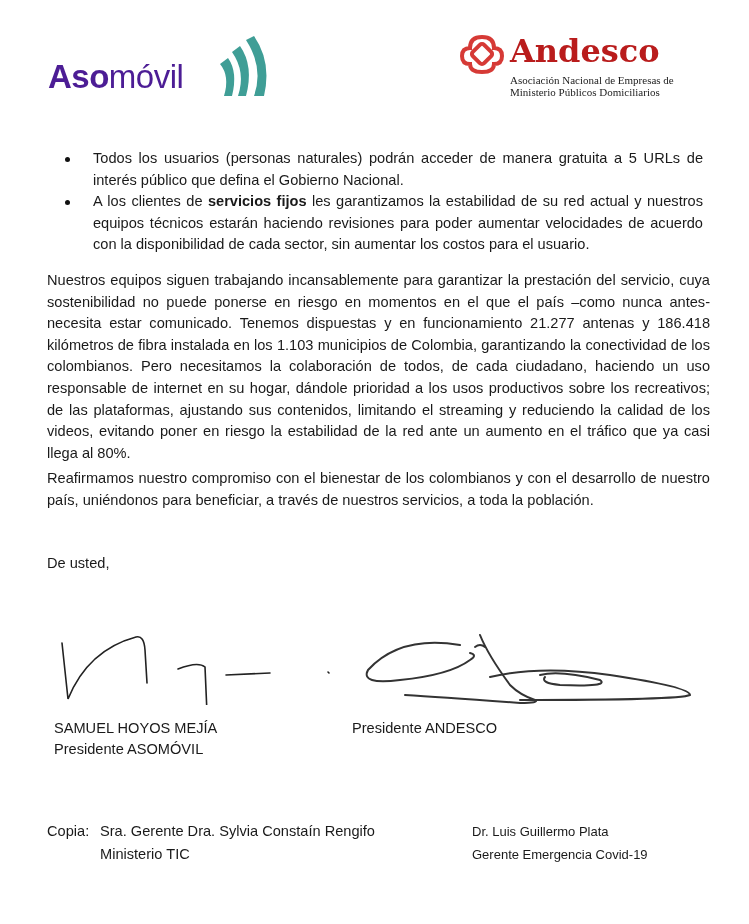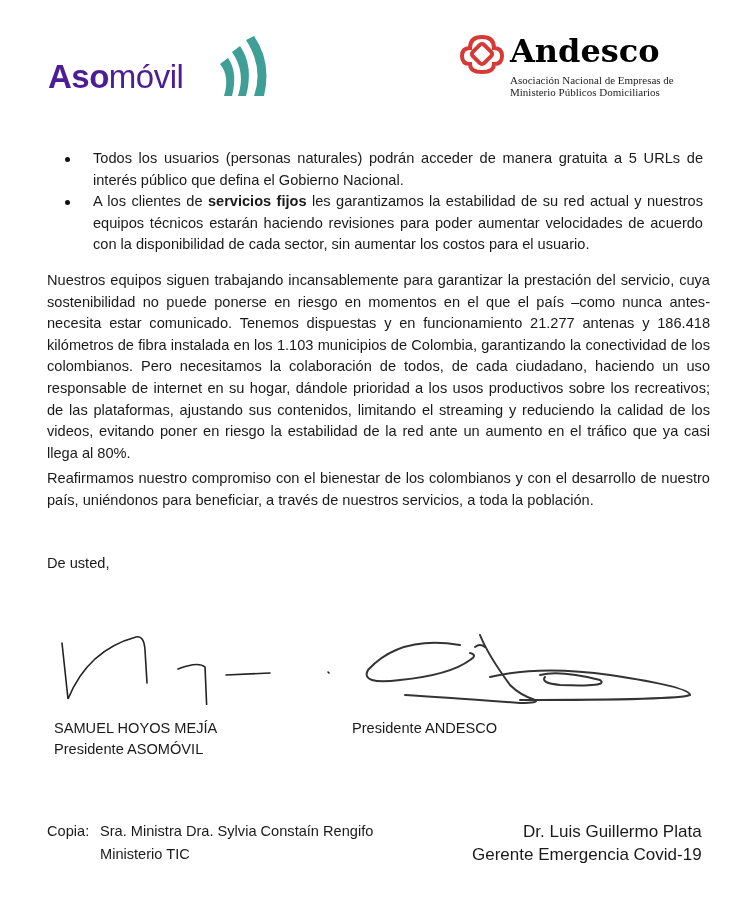--- a/index.html
+++ b/index.html
@@ -7,39 +7,39 @@
          font-family: "Liberation Sans", sans-serif; color: #1a1a1a; }
   .abs { position: absolute; }
   
   .asomovil-logo { left: 48px; top: 36px; width: 220px; height: 62px; }
   .asomovil-text { position: absolute; left: 0; top: 22px; font-size: 33px; letter-spacing: -0.5px; color: #4c1d95; white-space: nowrap; }
   .asomovil-text b { font-weight: 700; }
   .asomovil-text span.light { font-weight: 400; }
   .asomovil-waves { position: absolute; left: 168px; top: 0px; }
   .andesco-logo { left: 458px; top: 32px; width: 250px; height: 70px; }
   .andesco-knot { position: absolute; left: 2px; top: 2px; }
-  .andesco-name { position: absolute; left: 52px; top: 0px; font-family: "DejaVu Serif", serif; font-weight: 700; font-size: 32px; letter-spacing: 0px; color: #000000; }
+  .andesco-name { position: absolute; left: 52px; top: 0px; font-family: "DejaVu Serif", serif; font-weight: 700; font-size: 32px; letter-spacing: 0px; color: #b91c1c; }
   .andesco-sub { position: absolute; left: 52px; top: 42px; width: 195px; font-family: "Liberation Serif", serif; font-size: 11px; line-height: 12px; text-align: left; color: #222; }
 
   .doc { font-size: 14.6px; line-height: 21.6px; }
   .bullets { left: 65px; top: 148px; width: 638px; }
   .bullet { position: relative; padding-left: 28px; text-align: justify; }
   .bullet .dot { position: absolute; left: 0; top: 9px; width: 5px; height: 5px; background: #111; border-radius: 50%; }
   .para { left: 47px; width: 663px; text-align: justify; }
   .p1 { top: 270px; }
   .p2 { top: 468px; }
   .closing { left: 47px; top: 553px; }
   .sig1 { left: 58px; top: 625px; }
   .sig2 { left: 360px; top: 625px; }
   .signame { font-weight: 400; font-size: 14.6px; }
   .sigblock1 { left: 54px; top: 718px; line-height: 21px; font-size: 14.6px; }
   .sigblock2 { left: 352px; top: 718px; line-height: 21px; font-size: 14.6px; }
   .copy-label { left: 47px; top: 820px; font-size: 14.6px; line-height: 23px; }
   .copy1 { left: 100px; top: 820px; font-size: 14.6px; line-height: 23px; }
-  .copy2 { left: 472px; top: 820px; font-size: 17px; line-height: 23px; text-align: right; }
+  .copy2 { left: 472px; top: 820px; font-size: 13px; line-height: 23px; }
 </style>
 </head>
 <body>
 
 <div class="abs asomovil-logo">
   <div class="asomovil-text"><b>Aso</b><span class="light">móvil</span></div>
   <svg class="asomovil-waves" width="56" height="62" viewBox="0 0 56 62">
     <path d="M4 28 Q14 40 8 60 L16 60 Q22 36 12 22 Z" fill="#3f9e96"></path>
     <path d="M16 16 Q30 36 22 60 L30 60 Q38 30 24 10 Z" fill="#3f9e96"></path>
     <path d="M30 4 Q48 32 38 60 L48 60 Q56 26 38 0 Z" fill="#3f9e96"></path>
@@ -97,19 +97,19 @@
 <div class="abs sigblock1">
   <div class="signame">SAMUEL HOYOS MEJÍA</div>
   <div>Presidente ASOMÓVIL</div>
 </div>
 <div class="abs sigblock2">
   <div>Presidente ANDESCO</div>
 </div>
 
 <div class="abs copy-label">Copia:</div>
 <div class="abs copy1">
-  <div>Sra. Ministra Dra. Sylvia Constaín Rengifo</div>
+  <div>Sra. Gerente Dra. Sylvia Constaín Rengifo</div>
   <div>Ministerio TIC</div>
 </div>
 <div class="abs copy2">
   <div>Dr. Luis Guillermo Plata</div>
   <div>Gerente Emergencia Covid-19</div>
 </div>
 
 </body></html>

